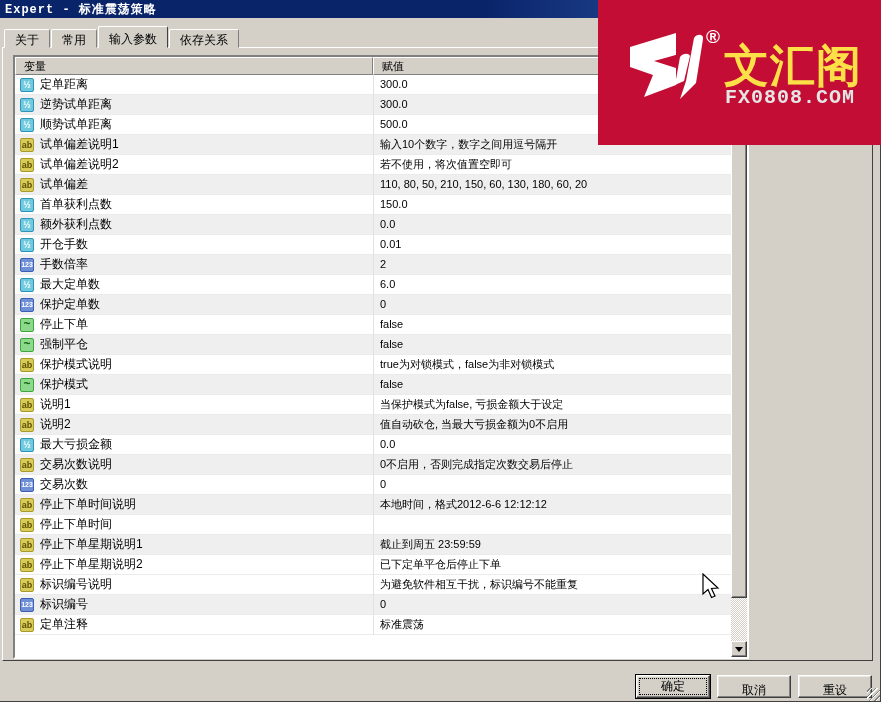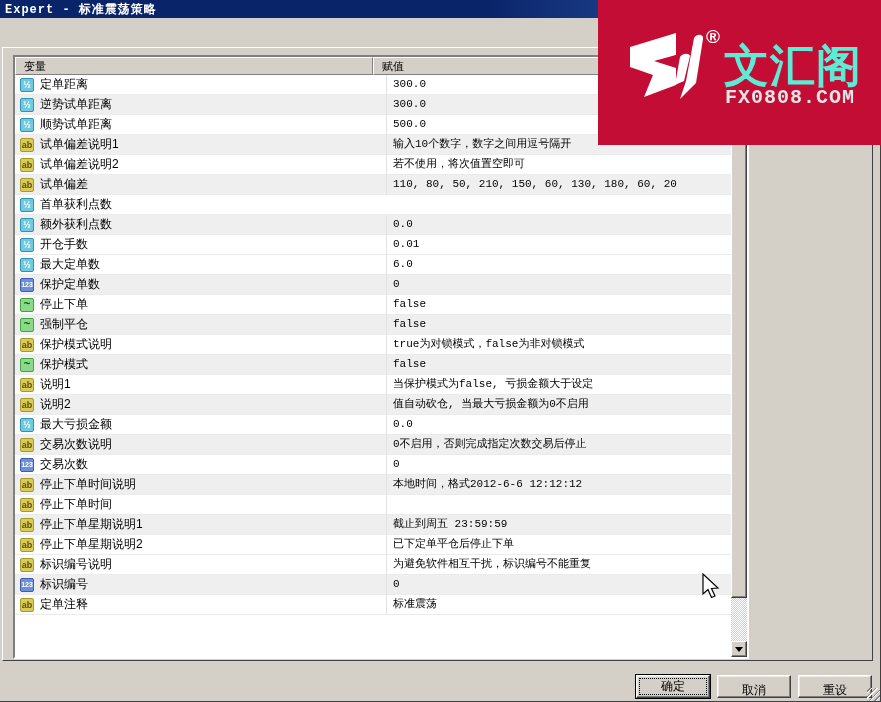--- a/index.html
+++ b/index.html
@@ -35,23 +35,23 @@
   .tbody{position:absolute;left:0;top:18px;width:716px;height:582px;overflow:hidden;background:#fff;}
   .trow{position:relative;height:20px;border-bottom:1px solid #EBEBEB;background:#FFFFFF;}
   .trow.alt{background:#EFEFEF;}
   .pic{position:absolute;left:5px;top:3px;width:14px;height:14px;border:1px solid;
        font-weight:bold;text-align:center;font-size:9px;line-height:12px;border-radius:2px;}
   .ic-half{background:#6FC9DF;border-color:#2E93B5;color:#FFFFFF;}
   .ic-int{background:#6E8FD6;border-color:#3C5FB5;color:#FFFFFF;font-size:7px;letter-spacing:0;}
   .ic-str{background:#D9CB5A;border-color:#A89A28;color:#5E5000;font-size:9px;}
   .ic-bool{background:#8CD98C;border-color:#3FA63F;color:#156815;font-size:12px;line-height:10px;}
   .pname{position:absolute;left:25px;top:0;line-height:19px;white-space:nowrap;}
-  .pval{position:absolute;left:371px;top:0;width:358px;height:20px;border-left:1px solid #E2E2E2;
+  .pval{position:absolute;left:358px;top:0;width:358px;height:20px;border-left:1px solid #E2E2E2;
         padding-left:6px;line-height:19px;white-space:nowrap;overflow:hidden;
-        font-family:Liberation Mono, monospace;font-size:11px;}
+        font-family:Liberation Sans, sans-serif;font-size:11px;}
 
   
   .vscroll{position:absolute;right:0;top:0;width:16px;height:600px;
     background-color:#FFFFFF;
     background-image:linear-gradient(45deg,#D4D0C8 25%,transparent 25%,transparent 75%,#D4D0C8 75%),
                      linear-gradient(45deg,#D4D0C8 25%,transparent 25%,transparent 75%,#D4D0C8 75%);
     background-size:2px 2px;background-position:0 0,1px 1px;}
   .sb-thumb{position:absolute;left:0;top:0;width:16px;height:541px;background:#D4D0C8;
     border:1px solid;border-color:#FFFFFF #404040 #404040 #FFFFFF;box-shadow:inset -1px -1px 0 #808080;}
   .sb-btn{position:absolute;left:0;bottom:0;width:16px;height:16px;background:#D4D0C8;
@@ -70,41 +70,47 @@
   .btn-ok .inner{position:absolute;left:2px;top:2px;right:2px;bottom:2px;border:1px dotted #000;
                  line-height:15px;}
   .btn-cancel{left:717px;top:675px;width:74px;height:23px;}
   .btn-reset{left:798px;top:675px;width:74px;height:23px;}
   .btn span{line-height:20px;}
 
   
   .overlay{position:absolute;left:598px;top:0;width:283px;height:145px;background:#C30D35;z-index:10;}
   .wm-mark{position:absolute;left:30px;top:31px;}
   .wm-reg{position:absolute;left:108px;top:26px;color:#fff;font-size:19px;font-weight:bold;}
-  .wm-brand{position:absolute;left:126px;top:36px;color:#5eead4;font-size:45px;font-weight:bold;
+  .wm-brand{position:absolute;left:126px;top:36px;color:#fde047;font-size:45px;font-weight:bold;
             letter-spacing:1px;white-space:nowrap;}
   .wm-domain{position:absolute;left:127px;top:86px;color:#e5e5e5;font-size:20px;font-weight:bold;
              font-family:"Liberation Mono",monospace;letter-spacing:1px;white-space:nowrap;}
 
   
   .cursor{position:absolute;left:702px;top:573px;z-index:20;}
   .grip{position:absolute;right:1px;bottom:1px;width:13px;height:13px;
     background:repeating-linear-gradient(135deg,transparent 0 2px,#808080 2px 3px,#FFFFFF 3px 4px);}
   .edge-r{position:absolute;right:0;top:0;width:1px;height:702px;background:#404040;}
   .edge-b{position:absolute;left:0;bottom:0;width:881px;height:1px;background:#404040;}
 </style>
 </head>
 <body>
 
 <div class="screen">
 
   <div class="titlebar">
     <span>Expert - 标准震荡策略</span>
   </div>
 
+  <div class="tabbar">
+    <div class="tab">关于</div>
+    <div class="tab">常用</div>
+    <div class="tab active">输入参数</div>
+    <div class="tab">依存关系</div>
+  </div>
 
   <div class="tabpage">
     <div class="panel">
       <div class="thead">
         <div class="th th1">变量</div>
         <div class="th th2">赋值</div>
       </div>
       <div class="tbody">
           <div class="trow">
             <span class="pic ic-half">½</span>
@@ -132,30 +138,36 @@
             <span class="pval">若不使用，将次值置空即可</span>
           </div>
           <div class="trow alt">
             <span class="pic ic-str">ab</span>
             <span class="pname">试单偏差</span>
             <span class="pval">110, 80, 50, 210, 150, 60, 130, 180, 60, 20</span>
           </div>
           <div class="trow">
             <span class="pic ic-half">½</span>
             <span class="pname">首单获利点数</span>
+            <span class="pval">150.0</span>
           </div>
           <div class="trow alt">
             <span class="pic ic-half">½</span>
             <span class="pname">额外获利点数</span>
             <span class="pval">0.0</span>
           </div>
           <div class="trow">
             <span class="pic ic-half">½</span>
             <span class="pname">开仓手数</span>
             <span class="pval">0.01</span>
+          </div>
+          <div class="trow alt">
+            <span class="pic ic-int">123</span>
+            <span class="pname">手数倍率</span>
+            <span class="pval">2</span>
           </div>
           <div class="trow">
             <span class="pic ic-half">½</span>
             <span class="pname">最大定单数</span>
             <span class="pval">6.0</span>
           </div>
           <div class="trow alt">
             <span class="pic ic-int">123</span>
             <span class="pname">保护定单数</span>
             <span class="pval">0</span>

